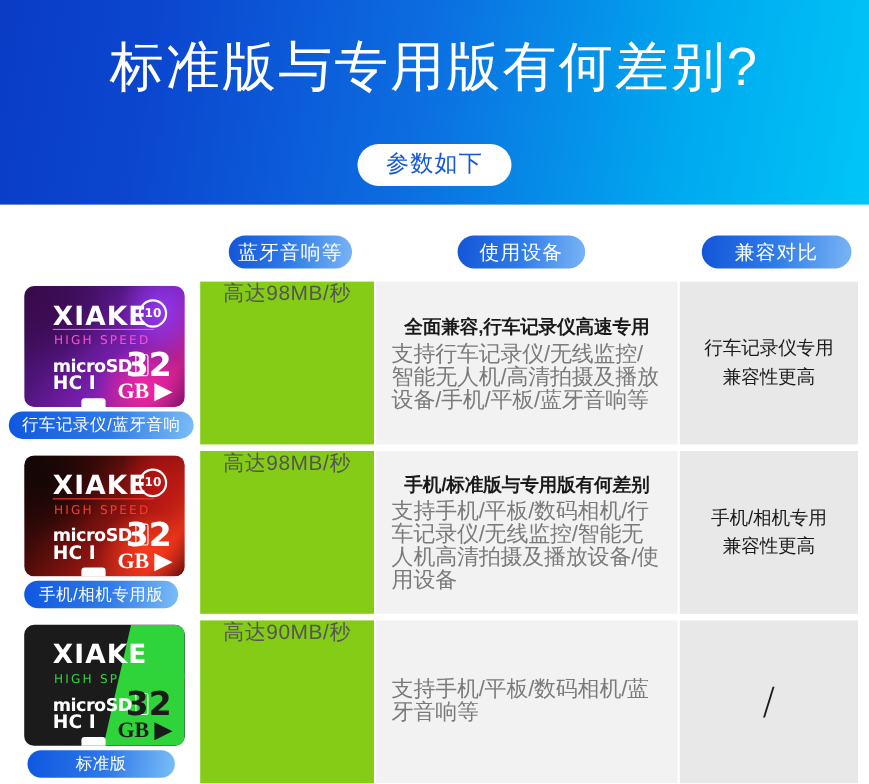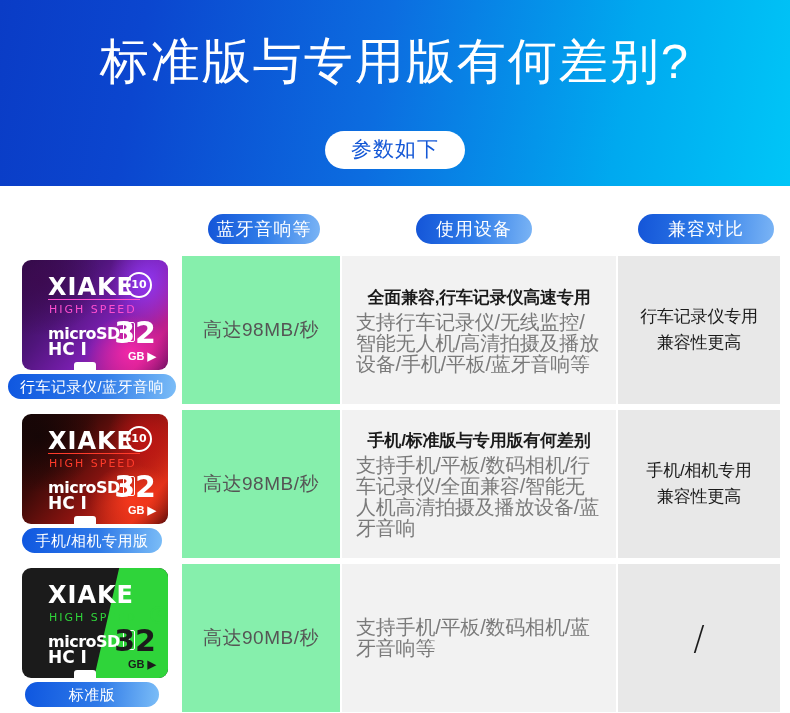--- a/index.html
+++ b/index.html
@@ -149,43 +149,43 @@
     font-family:"DejaVu Sans",sans-serif;
   }
   .card-cap{
     position:absolute;right:12px;top:58px;
     color:#ffffff;font-size:30px;font-weight:700;line-height:30px;
     text-align:right;
     font-family:"DejaVu Sans",sans-serif;
   }
   .card-capunit{
     position:absolute;right:12px;top:88px;
-    color:#ffffff;font-size:11px;font-weight:700;line-height:16px;
+    color:#ffffff;font-size:20px;font-weight:700;line-height:16px;
     text-align:right;
-    font-family:Liberation Sans, sans-serif;
+    font-family:Liberation Serif, serif;
   }
   .card-green .card-cap,
   .card-green .card-capunit{color:#1b1b1b;}
 
   .card-badge{
     position:absolute;top:118px;
     height:25px;border-radius:13px;
     background:linear-gradient(95deg,#0f57e0 0%,#2f7ae8 55%,#7bbdf7 100%);
     color:#ffffff;font-size:15px;line-height:25px;
     text-align:center;letter-spacing:.5px;white-space:nowrap;
   }
   #badge-row-0{left:8px;width:168px;}
   #badge-row-1{left:22px;width:140px;}
   #badge-row-2{left:25px;width:134px;}
 
   
   .cell-speed{
     position:absolute;left:182px;top:0;width:158px;height:148px;
-    background:#86efac;
-    display:flex;align-items:center;justify-content:center;
+    background:#84cc16;
+    display:flex;justify-content:center;
   }
   .cell-speed span{
     color:#555555;font-size:19px;line-height:24px;letter-spacing:.5px;
     white-space:nowrap;
   }
 
   
   .cell-device{
     position:absolute;left:342px;top:0;width:274px;height:148px;
     background:#f2f2f2;
@@ -274,21 +274,21 @@
         <div class="card-capunit">GB ▶</div>
         <div class="card-notch"></div>
       </div>
       <div class="card-badge" id="badge-row-1">手机/相机专用版</div>
     </div>
     <div class="cell-speed">
       <span>高达98MB/秒</span>
     </div>
     <div class="cell-device">
       <div class="dev-title">手机/标准版与专用版有何差别</div>
-      <div class="dev-body">支持手机/平板/数码相机/行车记录仪/全面兼容/智能无人机高清拍摄及播放设备/蓝牙音响</div>
+      <div class="dev-body">支持手机/平板/数码相机/行车记录仪/无线监控/智能无人机高清拍摄及播放设备/使用设备</div>
     </div>
     <div class="cell-compat">
       <div class="compat-text">
         <div>手机/相机专用</div>
         <div>兼容性更高</div>
       </div>
     </div>
   </div>
 
   <div class="row">

